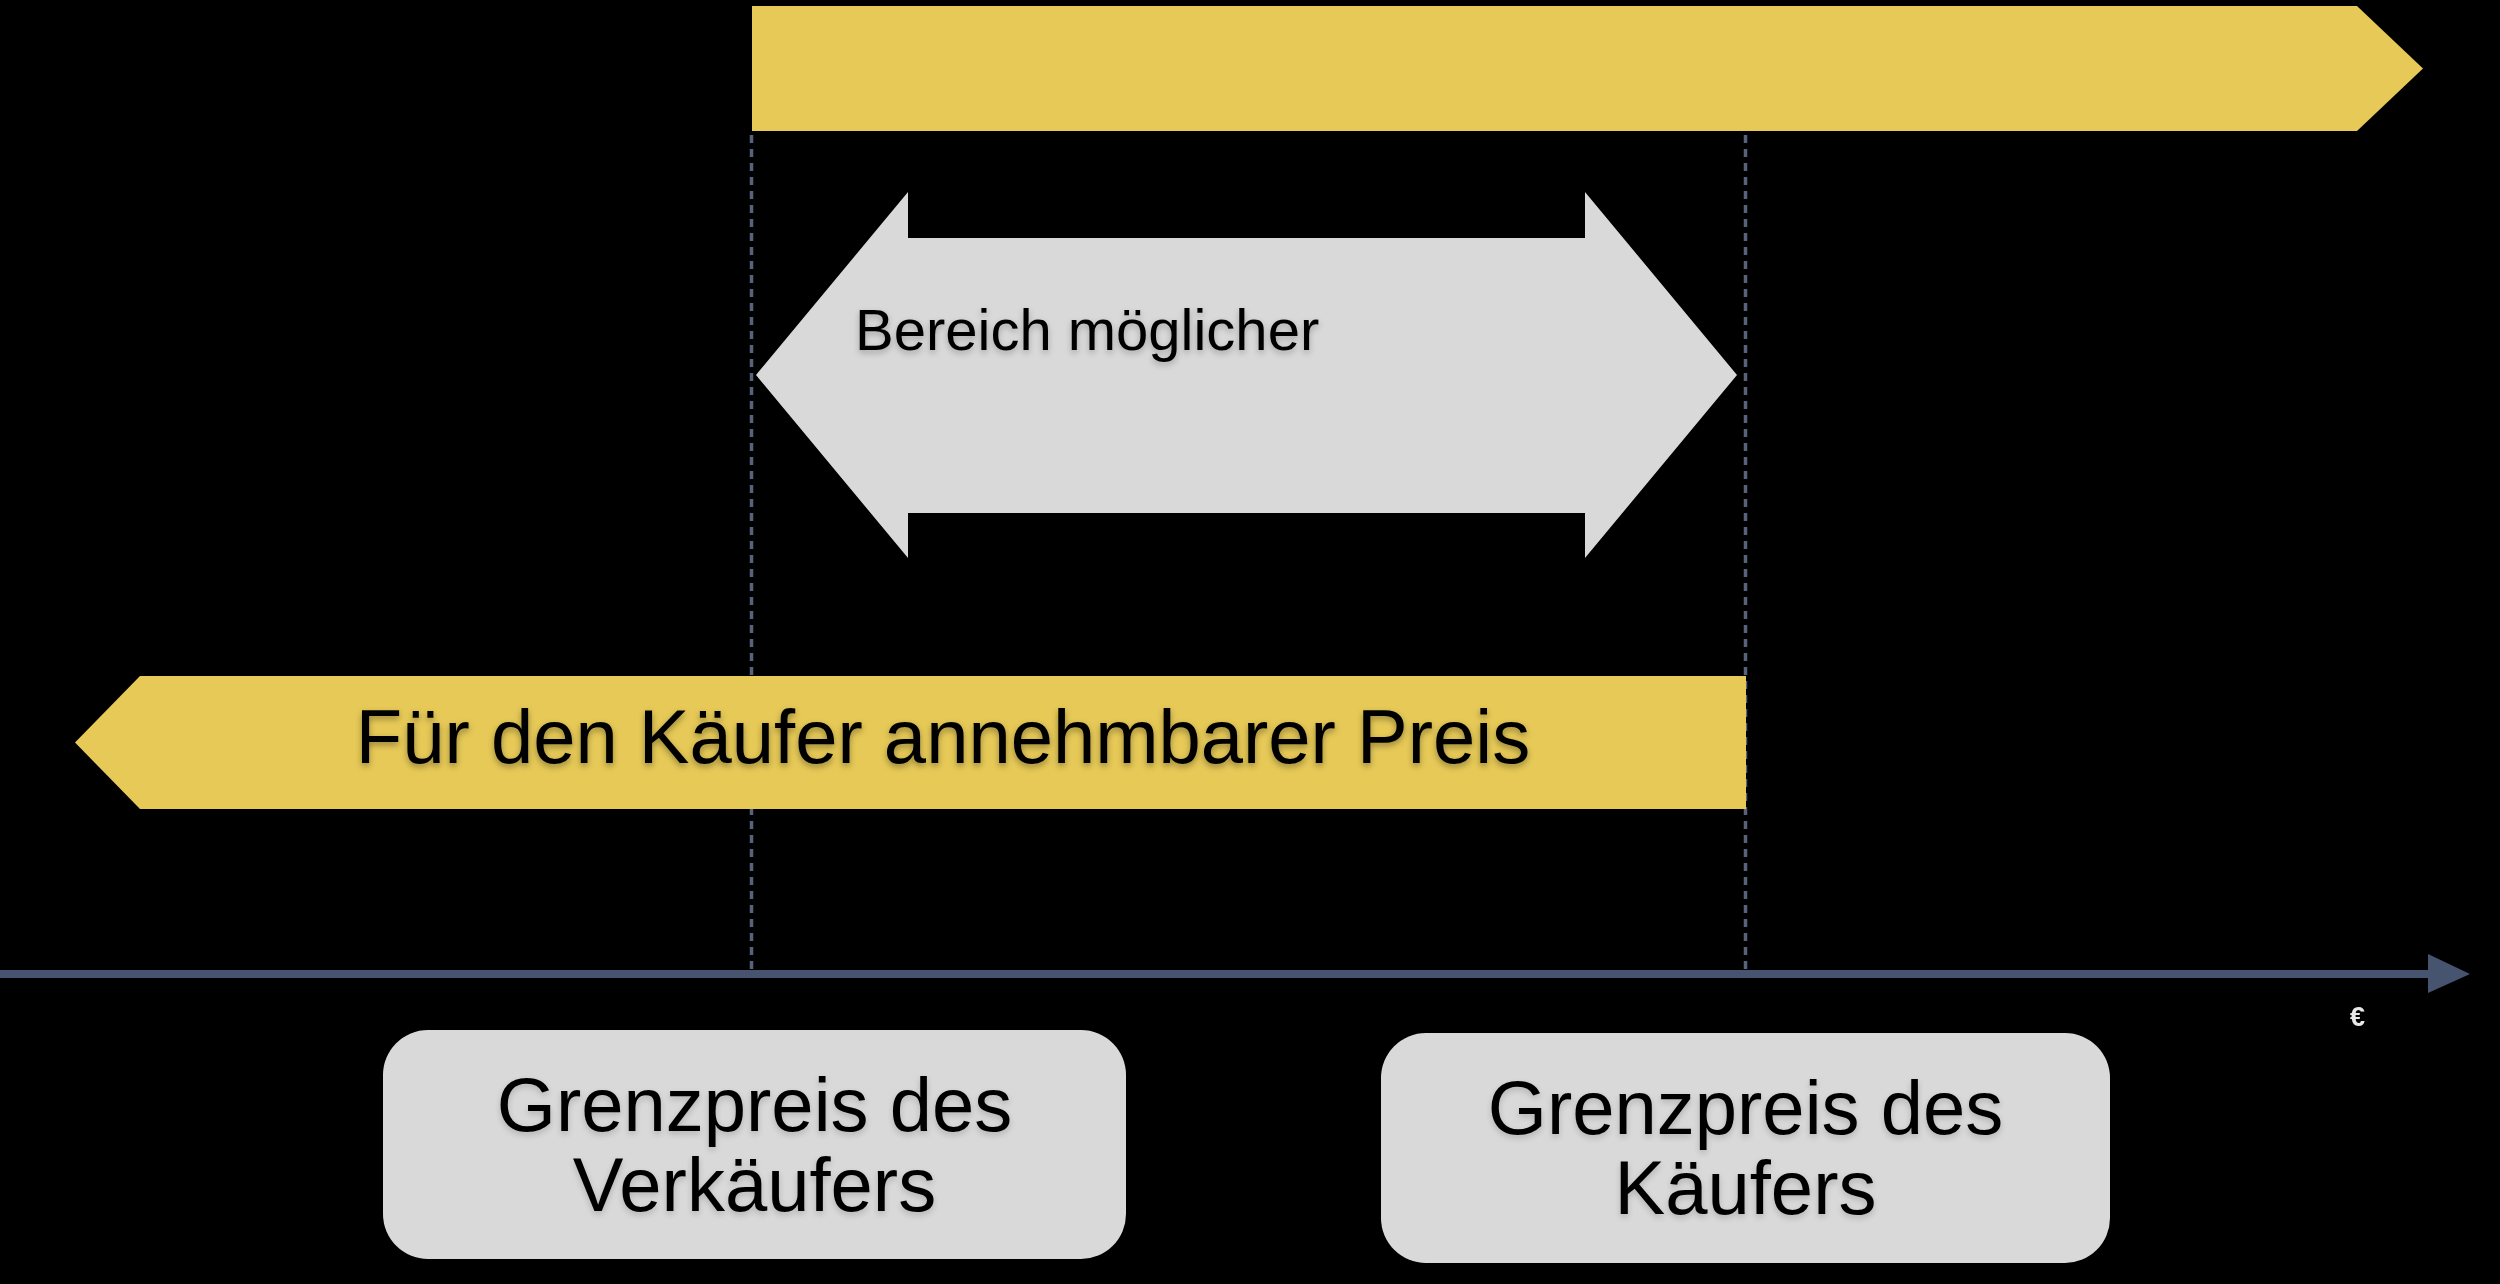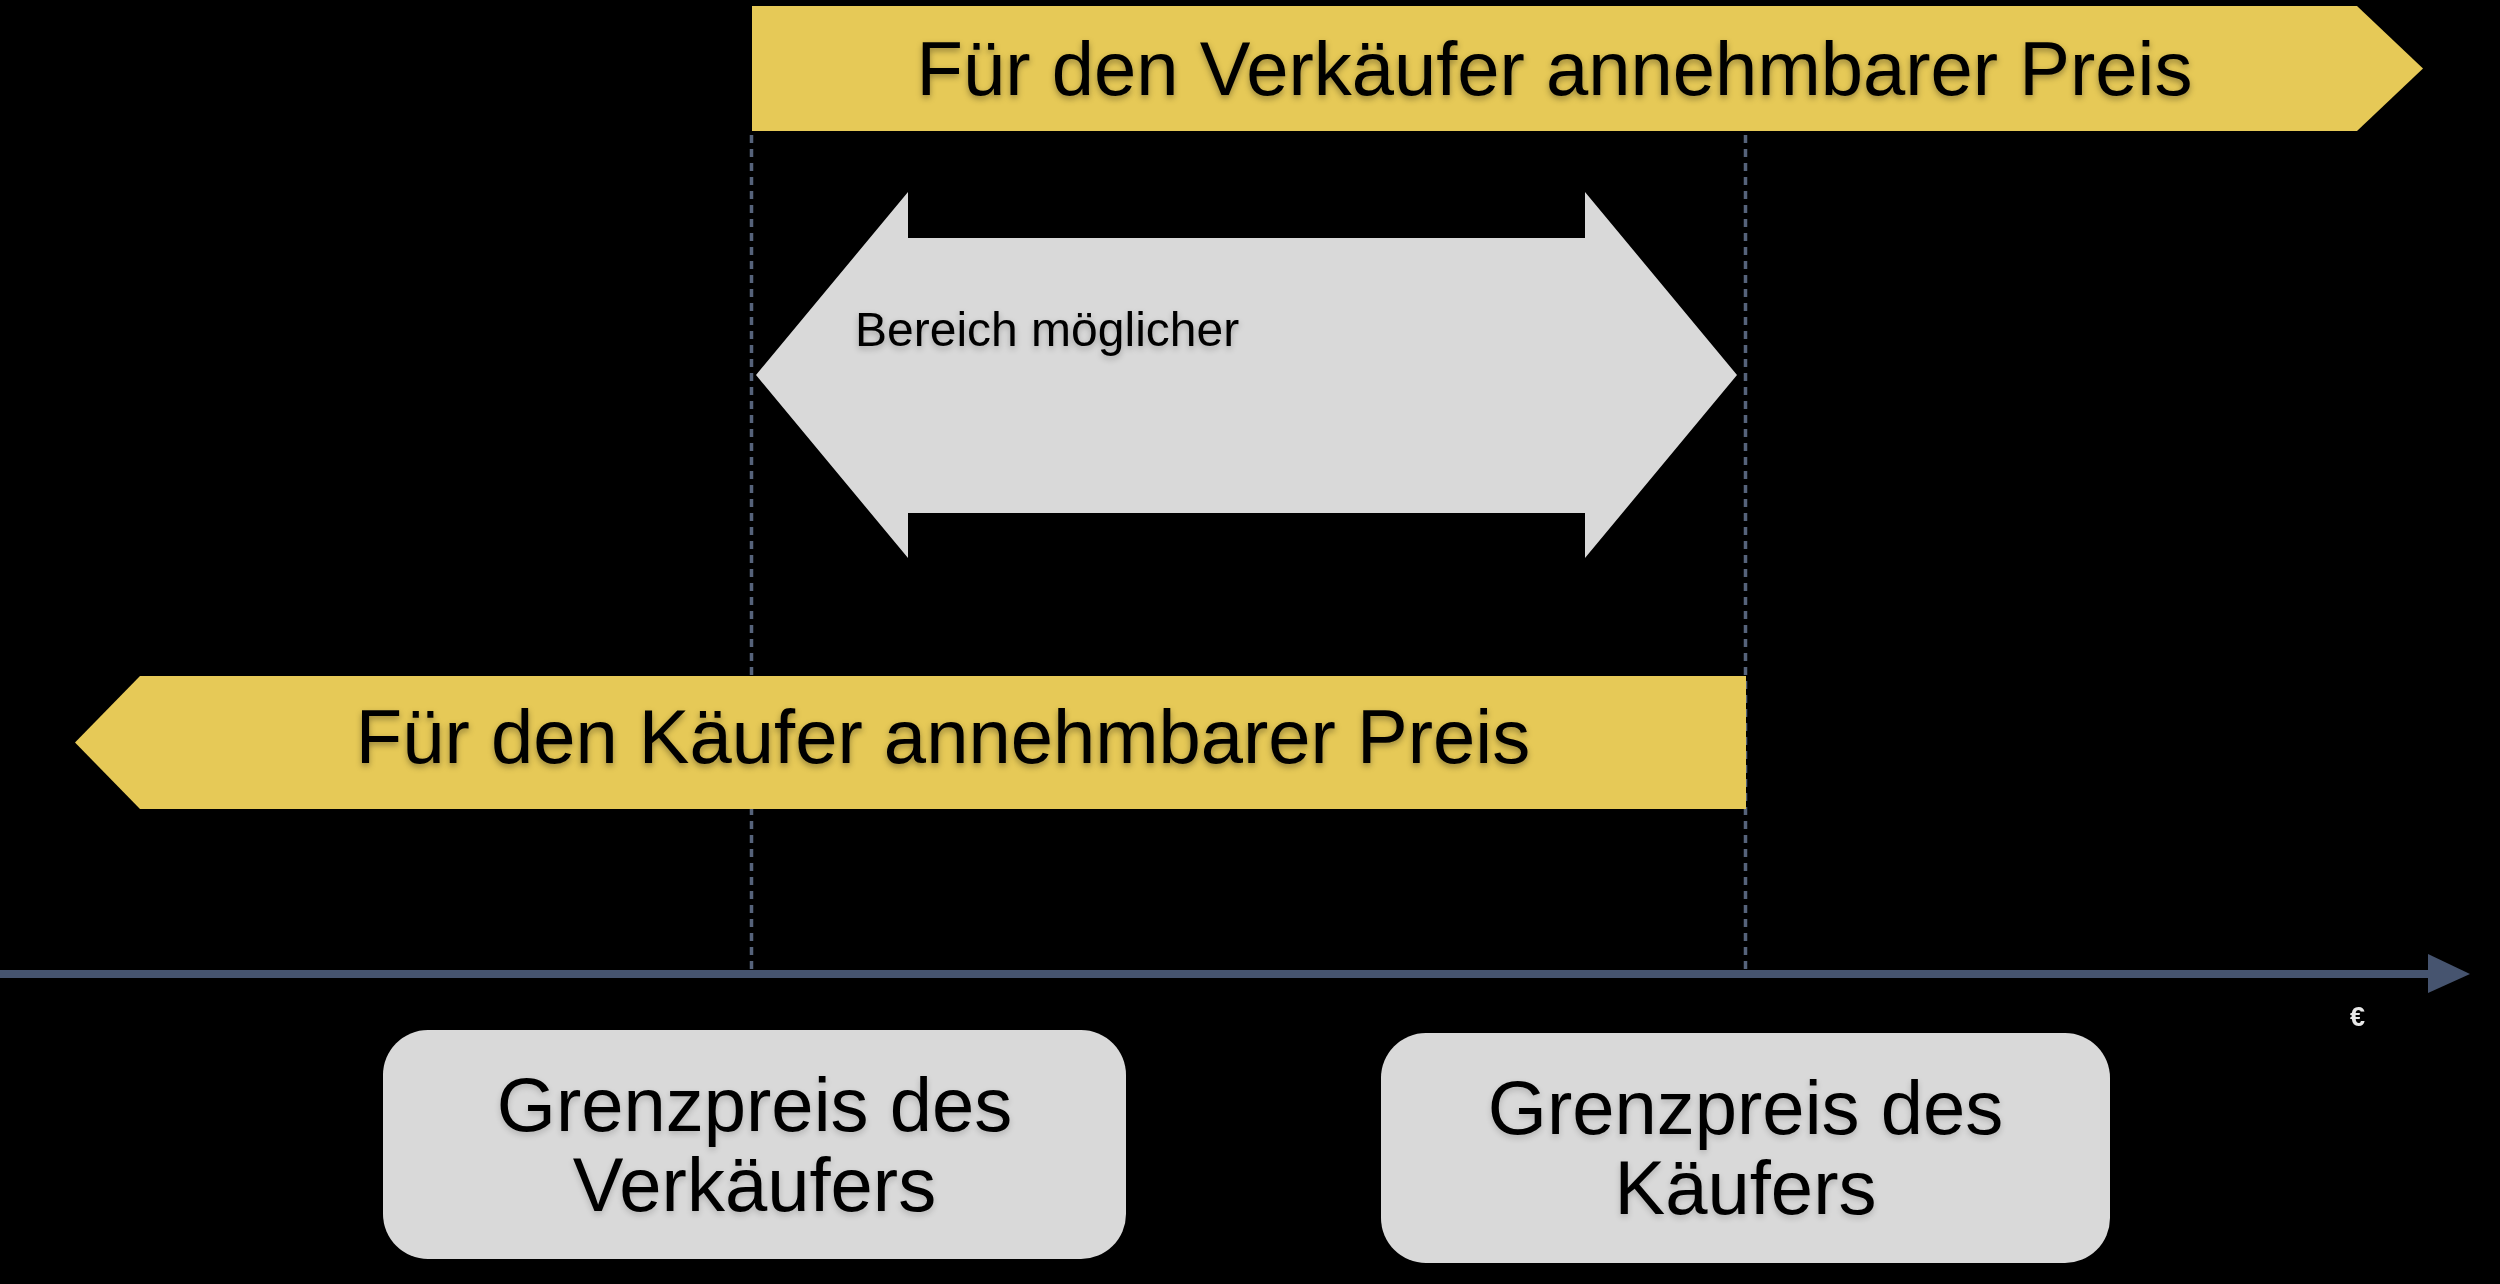--- a/index.html
+++ b/index.html
@@ -38,21 +38,21 @@
   }
   .buyer-banner-label {
     left: 140px; top: 676px;
     width: 1606px; height: 121px;
     display: flex; align-items: center; justify-content: center;
     font-size: 76px;
     white-space: nowrap;
   }
   .zopa-label {
     left: 855px; top: 285px;
-    font-size: 48px;
+    font-size: 58px;
     line-height: 89px;
     text-shadow: 0 3px 6px rgba(0,0,0,0.25);
     white-space: nowrap;
   }
   .limit-box-label {
     position: absolute;
     color: #000000;
     font-weight: 500;
     font-size: 76px;
     line-height: 80px;
@@ -93,21 +93,20 @@
 
     <polygon points="756,375 908,192 908,238 1585,238 1585,192 1737,375 1585,558 1585,513 908,513 908,558" fill="#d9d9d9"></polygon>
 
     <line x1="0" y1="974" x2="2432" y2="974" stroke-width="8" stroke="#46546f"></line>
     <polygon points="2428,954 2470,974 2428,993" fill="#46546f"></polygon>
 
     <rect x="383" y="1030" width="743" height="229" rx="45" ry="45" fill="#d9d9d9"></rect>
     <rect x="1381" y="1033" width="729" height="230" rx="45" ry="45" fill="#d9d9d9"></rect>
   </svg>
 
-  <div class="label seller-banner-label">Für den Verkäufer annehmbarer Preis</div>
 
   <div class="label zopa-label">
     <span>Bereich möglicher</span><br>
   </div>
 
   <div class="label buyer-banner-label">Für den Käufer annehmbarer Preis</div>
 
   <div class="euro-symbol">€</div>
 
   <div class="limit-box-label seller-box-label">

